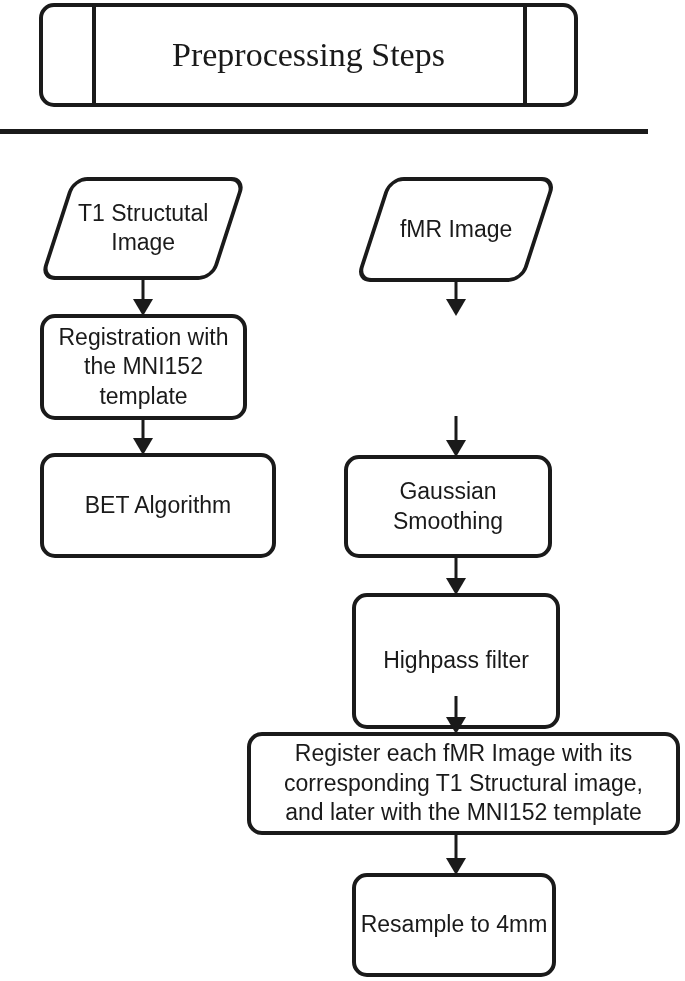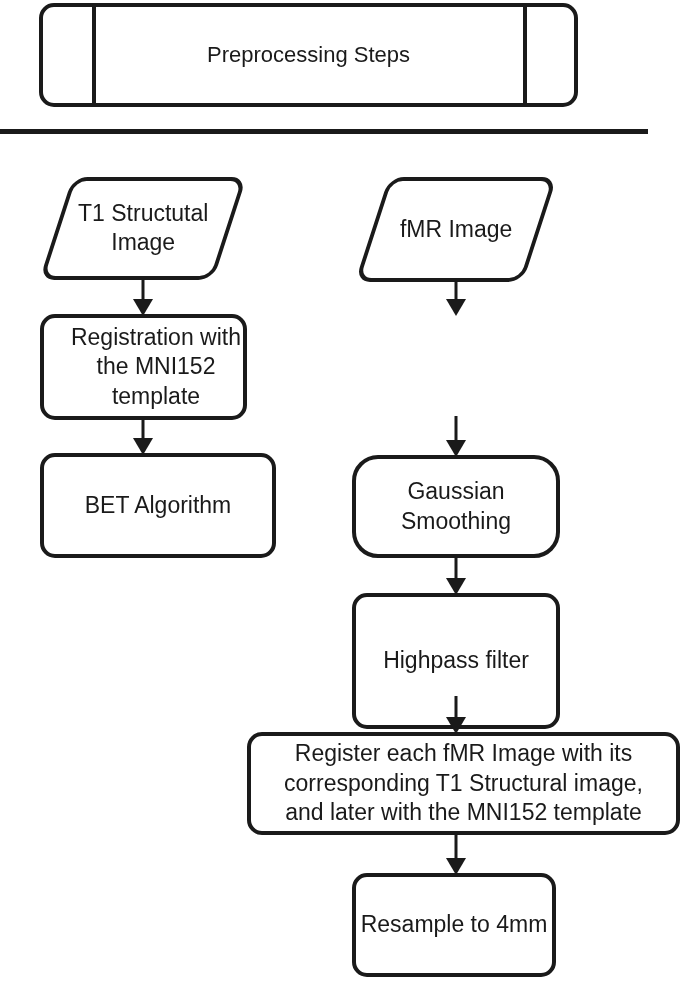--- a/index.html
+++ b/index.html
@@ -28,21 +28,22 @@
     text-align: center;
   }
   .label {
     font-size: 23px;
     line-height: 1.28;
     white-space: pre-line;
     color: #1a1a1a;
     padding: 0 2px;
   }
   .title-shape .label {
-    font-size: 22px;
+    font-size: 34px;
+    font-family: Liberation Serif, serif;
   }
   .title-vline {
     position: absolute;
     top: 0;
     bottom: 0;
     width: 4px;
     background: #1a1a1a;
   }
   .divider {
     position: absolute;
@@ -94,36 +95,36 @@
     <div class="label">Preprocessing Steps</div>
   </div>
 
   <div class="divider"></div>
 
   <div class="node para" style="left:56px; top:177px; width:174px; height:103px;">
     <div class="label">T1 Structutal
 Image</div>
   </div>
 
-  <div class="node" style="left:40px; top:314px; width:207px; height:106px;justify-content:flex-end;">
+  <div class="node" style="left:40px; top:314px; width:207px; height:106px;">
     <div class="label">Registration with
 the MNI152
 template</div>
   </div>
 
   <div class="node" style="left:40px; top:453px; width:236px; height:105px;">
     <div class="label">BET Algorithm</div>
   </div>
 
   <div class="node para" style="left:372px; top:177px; width:168px; height:105px;">
     <div class="label">fMR Image</div>
   </div>
 
 
-  <div class="node" style="left:352px; top:455px; width:208px; height:103px;border-radius:26px;">
+  <div class="node" style="left:344px; top:455px; width:208px; height:103px;">
     <div class="label">Gaussian
 Smoothing</div>
   </div>
 
   <div class="node" style="left:352px; top:593px; width:208px; height:136px;">
     <div class="label">Highpass filter</div>
   </div>
 
   <div class="node" style="left:247px; top:732px; width:433px; height:103px;">
     <div class="label">Register each fMR Image with its

